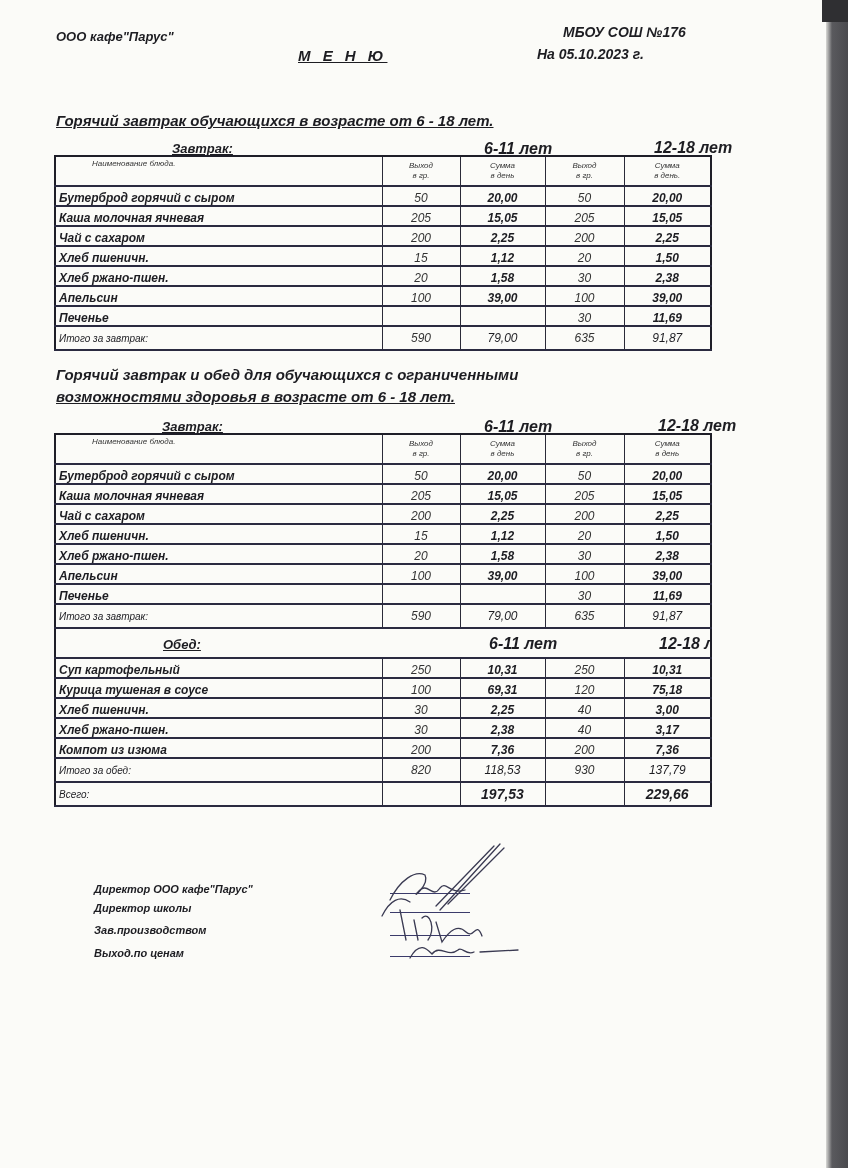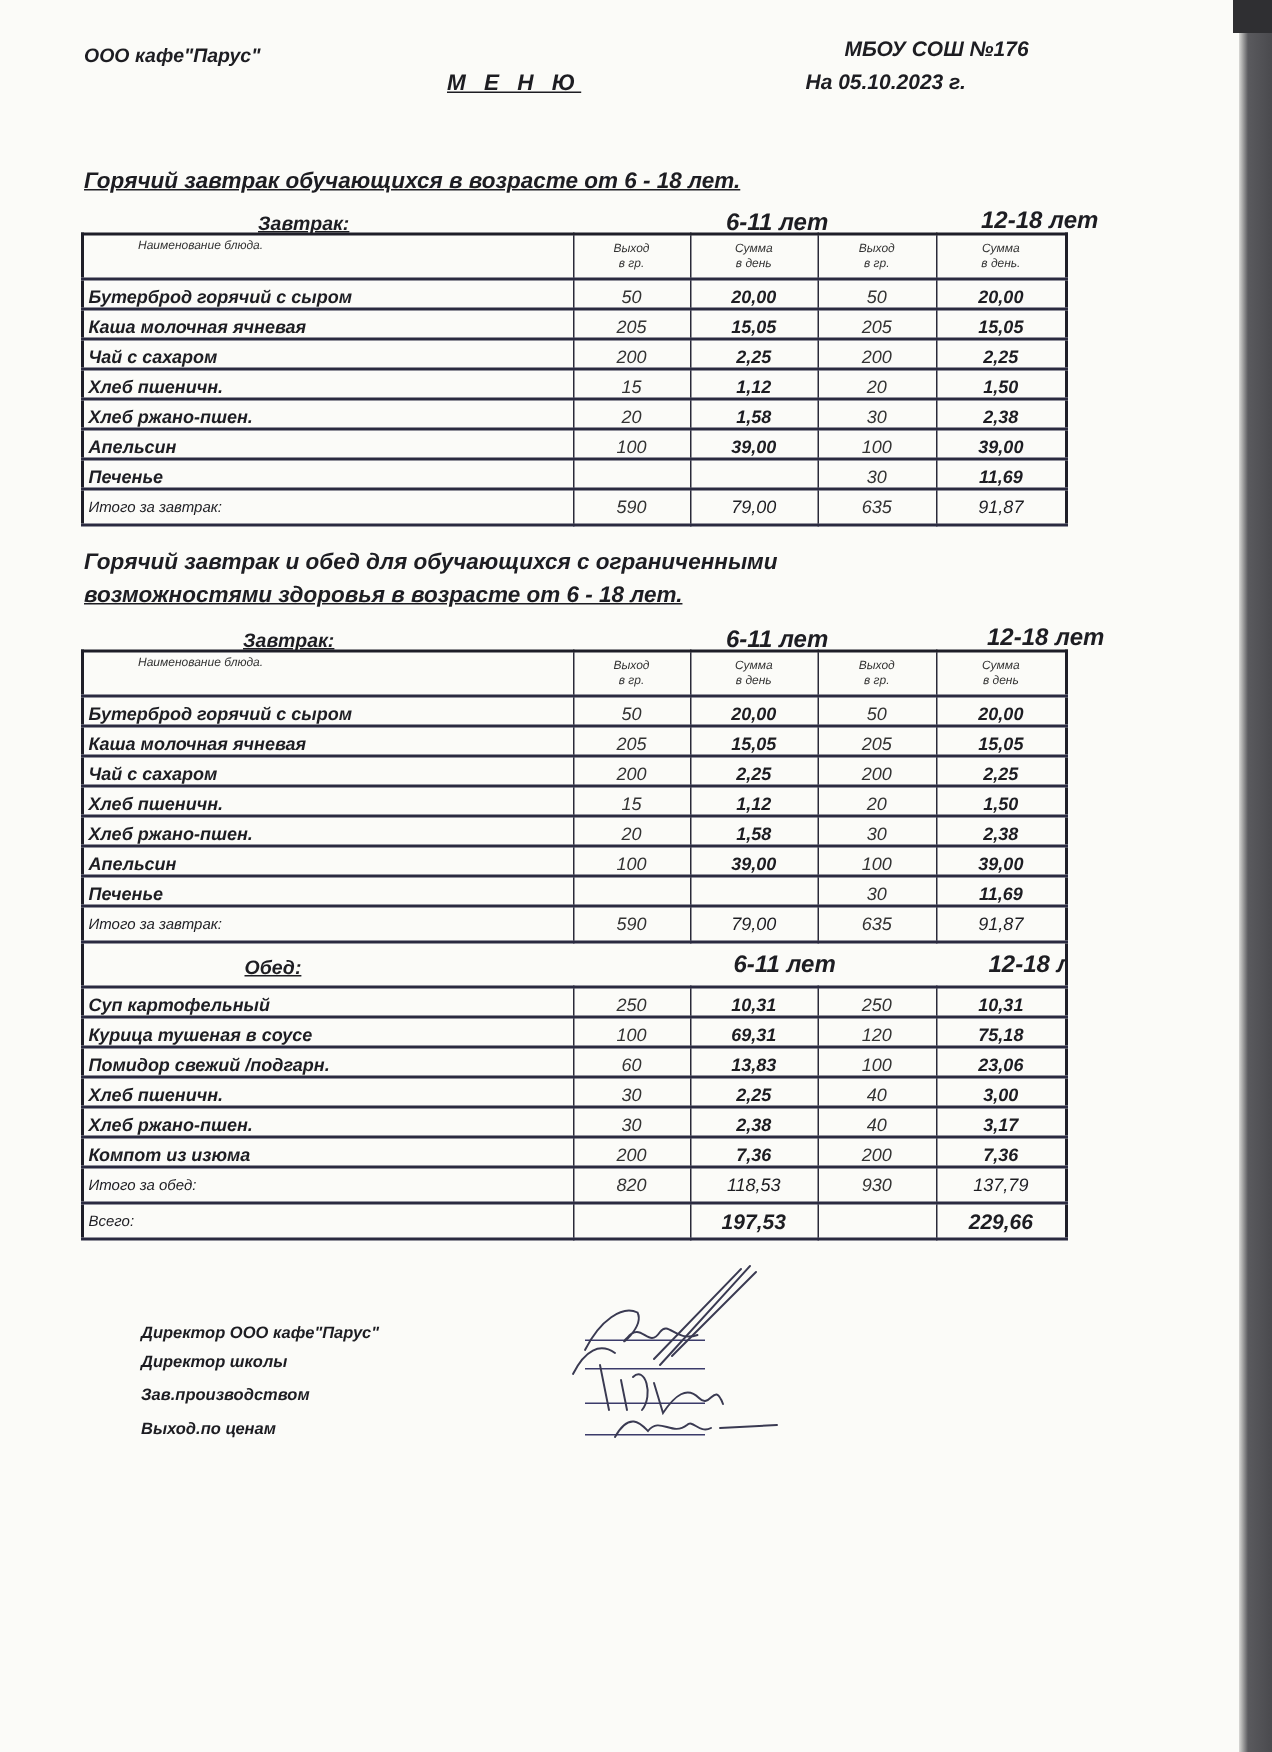--- a/index.html
+++ b/index.html
@@ -268,27 +268,20 @@
         <td class="sum">10,31</td>
       </tr>
       <tr>
         <td class="name">Курица тушеная в соусе</td>
         <td class="num">100</td>
         <td class="sum">69,31</td>
         <td class="num">120</td>
         <td class="sum">75,18</td>
       </tr>
       <tr>
-        <td class="name">Помидор свежий /подгарн.</td>
-        <td class="num">60</td>
-        <td class="sum">13,83</td>
-        <td class="num">100</td>
-        <td class="sum">23,06</td>
-      </tr>
-      <tr>
         <td class="name">Хлеб пшеничн.</td>
         <td class="num">30</td>
         <td class="sum">2,25</td>
         <td class="num">40</td>
         <td class="sum">3,00</td>
       </tr>
       <tr>
         <td class="name">Хлеб ржано-пшен.</td>
         <td class="num">30</td>
         <td class="sum">2,38</td>

